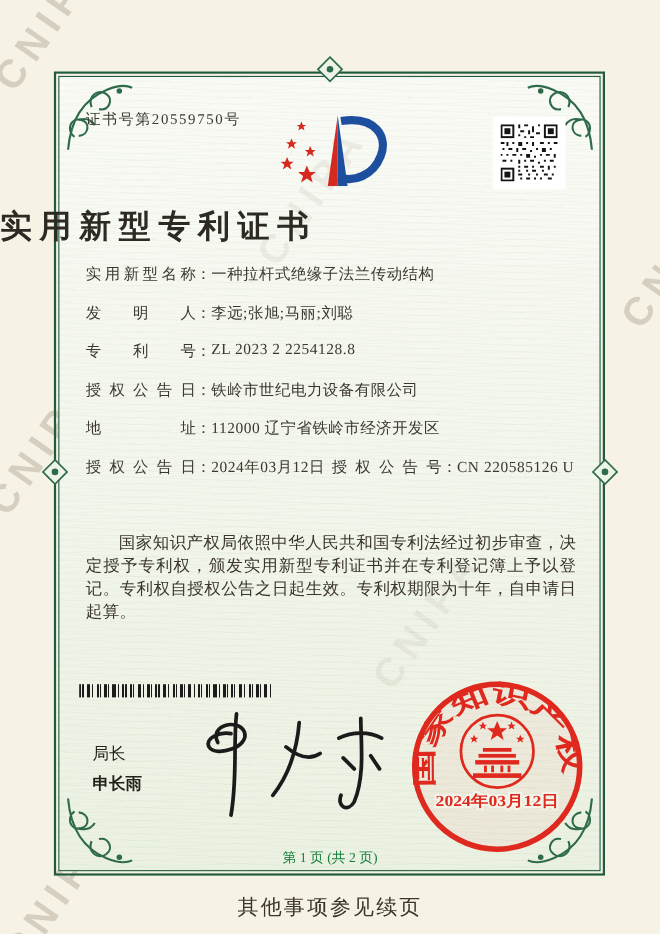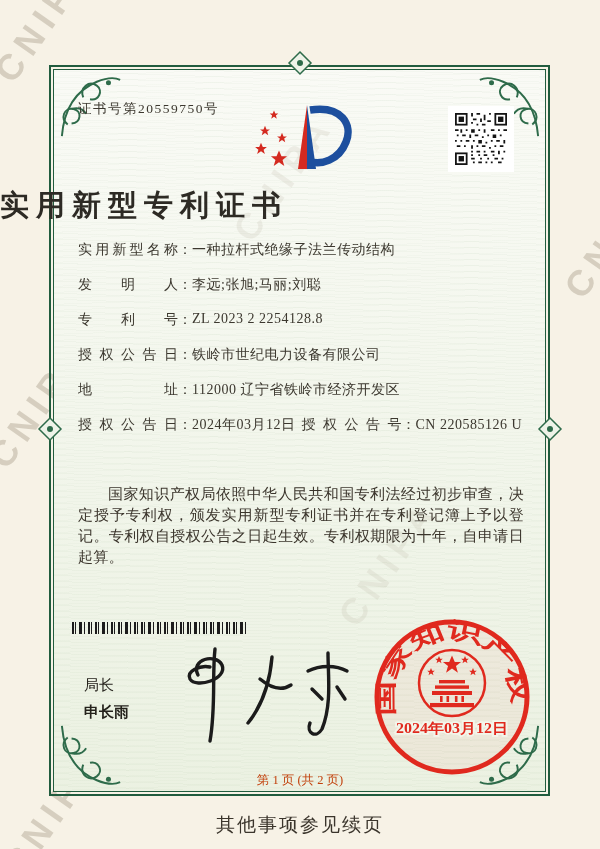--- a/index.html
+++ b/index.html
@@ -59,21 +59,21 @@
     background-image:repeating-linear-gradient(90deg,
       #1c1c1c 0 2px, transparent 2px 3px,
       #1c1c1c 3px 4px, transparent 4px 7px,
       #1c1c1c 7px 10px, transparent 10px 12px,
       #1c1c1c 12px 13px, transparent 13px 16px,
       #1c1c1c 16px 18px, transparent 18px 19px,
       #1c1c1c 19px 20px, transparent 20px 23px);
   }
   .signer-title{position:absolute;left:84px;top:676px;font-family:"Liberation Sans","DejaVu Sans",sans-serif;font-weight:normal;font-size:15px;color:#25221c;}
   .signer-name{position:absolute;left:84px;top:703px;font-family:"Liberation Sans","DejaVu Sans",sans-serif;font-weight:bold;font-size:15px;color:#25221c;}
-  .page-info{position:absolute;left:0;top:772px;width:600px;text-align:center;font-size:12.5px;color:#c2410c;}
+  .page-info{position:absolute;left:0;top:772px;width:600px;text-align:center;font-size:12.5px;color:#15803d;}
   .continuation{position:absolute;left:0;top:812px;width:600px;text-align:center;font-size:19px;letter-spacing:2px;color:#3b352c;}
   .qr-box{position:absolute;left:448px;top:106px;width:66px;height:66px;background:#ffffff;z-index:3;}
   .qr-box svg{position:absolute;left:7px;top:7px;}
   .seal{position:absolute;left:367px;top:612px;z-index:5;}
   .logo{position:absolute;left:250px;top:103px;z-index:3;}
   .sig{position:absolute;left:160px;top:645px;z-index:4;}
   .flourish{position:absolute;z-index:2;}
   .diamond{position:absolute;z-index:2;}
 </style>
 </head>

